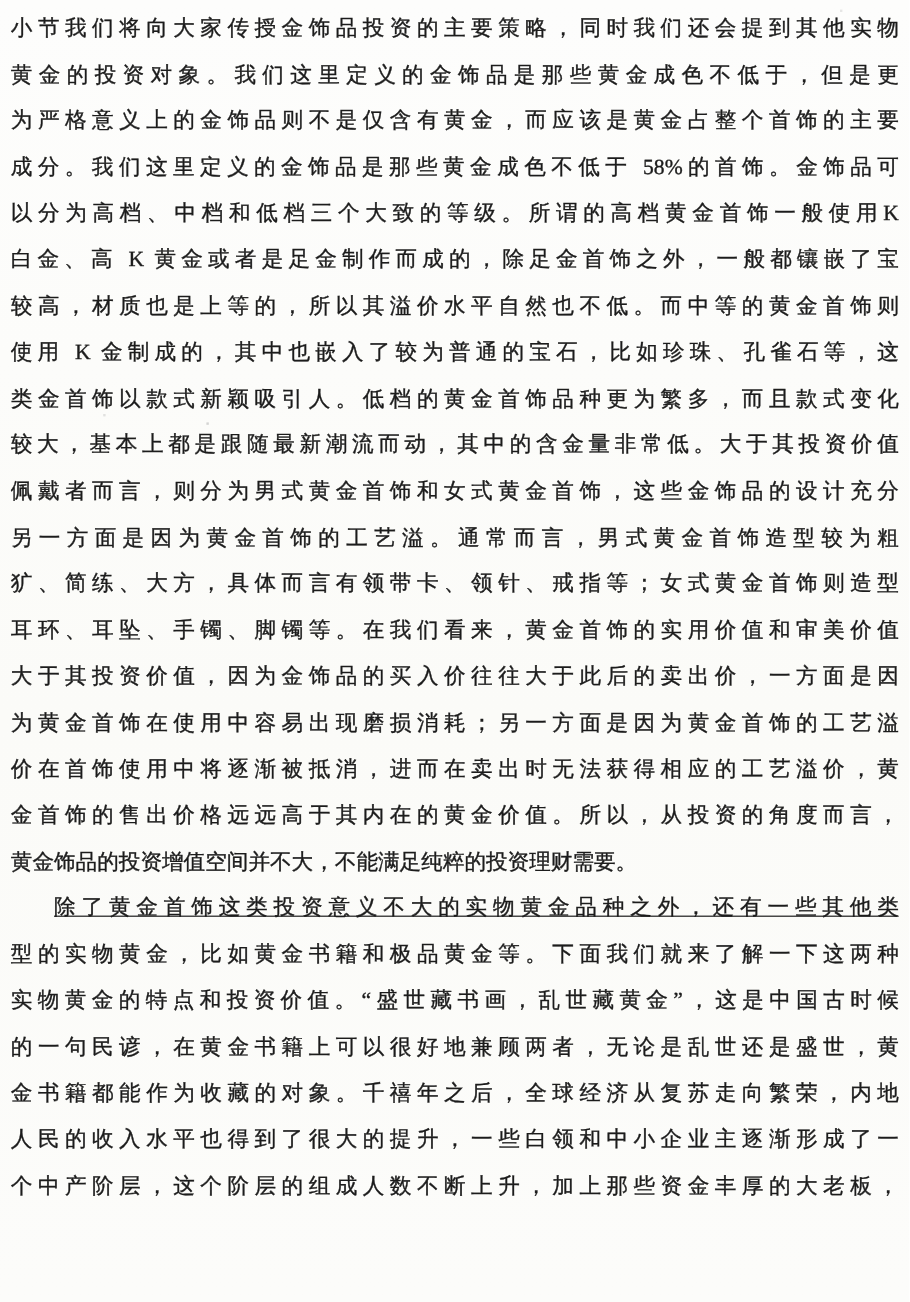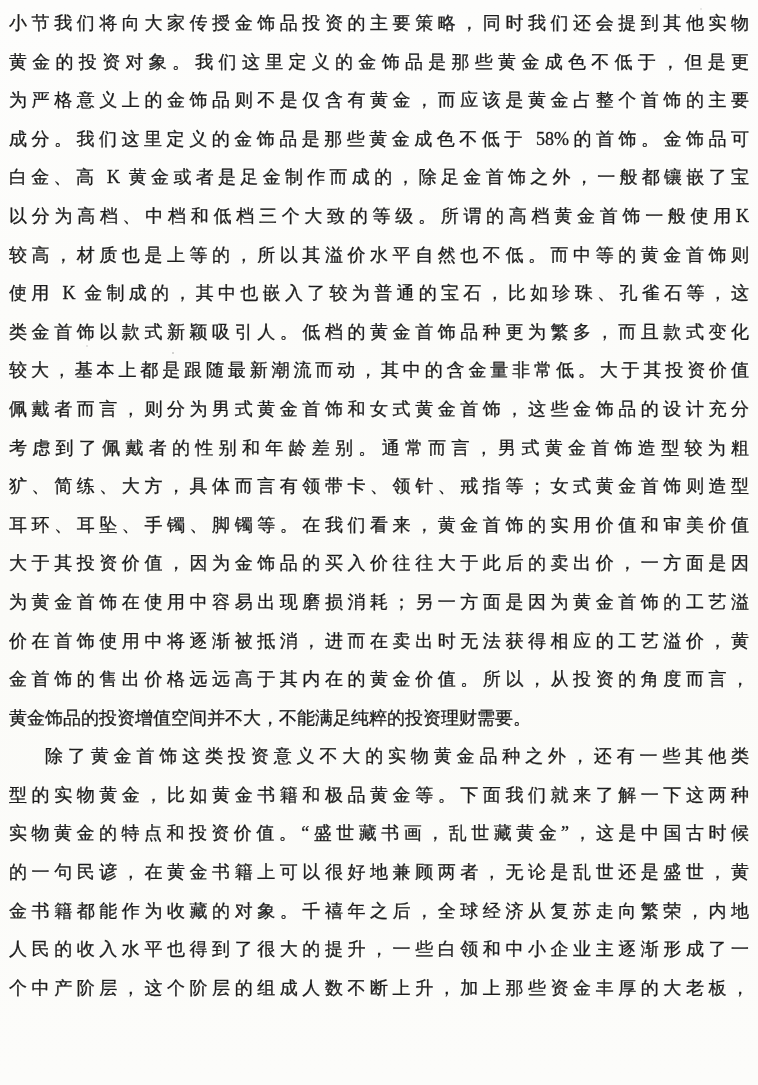--- a/index.html
+++ b/index.html
@@ -29,20 +29,21 @@
     text-align-last: justify;
     word-break: break-all;
     overflow: hidden;
     -webkit-text-stroke: 0.3px #1c1c1c;
   }
   .line.last {
     text-align-last: left;
   }
   .line.indent {
     text-indent: 2em;
+    text-decoration: underline;
   }
   
   .speckles {
     position: absolute;
     top: 0; left: 0;
     width: 2px; height: 2px;
     background: transparent;
     box-shadow:
       575px 30px 0 0 rgba(120,120,120,0.25),
       172px 352px 0 0 rgba(120,120,120,0.30),
@@ -55,28 +56,28 @@
 </head>
 <body>
 
 <div class="page">
   <div class="speckles"></div>
   <div class="text-block">
       <div class="line">小节我们将向大家传授金饰品投资的主要策略，同时我们还会提到其他实物</div>
       <div class="line">黄金的投资对象。我们这里定义的金饰品是那些黄金成色不低于，但是更</div>
       <div class="line">为严格意义上的金饰品则不是仅含有黄金，而应该是黄金占整个首饰的主要</div>
       <div class="line">成分。我们这里定义的金饰品是那些黄金成色不低于 58%的首饰。金饰品可</div>
+      <div class="line">以分为高档、中档和低档三个大致的等级。所谓的高档黄金首饰一般使用K</div>
       <div class="line">白金、高 K 黄金或者是足金制作而成的，除足金首饰之外，一般都镶嵌了宝</div>
-      <div class="line">以分为高档、中档和低档三个大致的等级。所谓的高档黄金首饰一般使用K</div>
       <div class="line">较高，材质也是上等的，所以其溢价水平自然也不低。而中等的黄金首饰则</div>
       <div class="line">使用 K 金制成的，其中也嵌入了较为普通的宝石，比如珍珠、孔雀石等，这</div>
       <div class="line">类金首饰以款式新颖吸引人。低档的黄金首饰品种更为繁多，而且款式变化</div>
       <div class="line">较大，基本上都是跟随最新潮流而动，其中的含金量非常低。大于其投资价值</div>
       <div class="line">佩戴者而言，则分为男式黄金首饰和女式黄金首饰，这些金饰品的设计充分</div>
-      <div class="line">考虑到了佩戴者的性别和年龄差别。通常而言，男式黄金首饰造型较为粗</div>
+      <div class="line">另一方面是因为黄金首饰的工艺溢。通常而言，男式黄金首饰造型较为粗</div>
       <div class="line">犷、简练、大方，具体而言有领带卡、领针、戒指等；女式黄金首饰则造型</div>
       <div class="line">耳环、耳坠、手镯、脚镯等。在我们看来，黄金首饰的实用价值和审美价值</div>
       <div class="line">大于其投资价值，因为金饰品的买入价往往大于此后的卖出价，一方面是因</div>
       <div class="line">为黄金首饰在使用中容易出现磨损消耗；另一方面是因为黄金首饰的工艺溢</div>
       <div class="line">价在首饰使用中将逐渐被抵消，进而在卖出时无法获得相应的工艺溢价，黄</div>
       <div class="line">金首饰的售出价格远远高于其内在的黄金价值。所以，从投资的角度而言，</div>
       <div class="line last">黄金饰品的投资增值空间并不大，不能满足纯粹的投资理财需要。</div>
       <div class="line indent">除了黄金首饰这类投资意义不大的实物黄金品种之外，还有一些其他类</div>
       <div class="line">型的实物黄金，比如黄金书籍和极品黄金等。下面我们就来了解一下这两种</div>
       <div class="line">实物黄金的特点和投资价值。“盛世藏书画，乱世藏黄金”，这是中国古时候</div>

